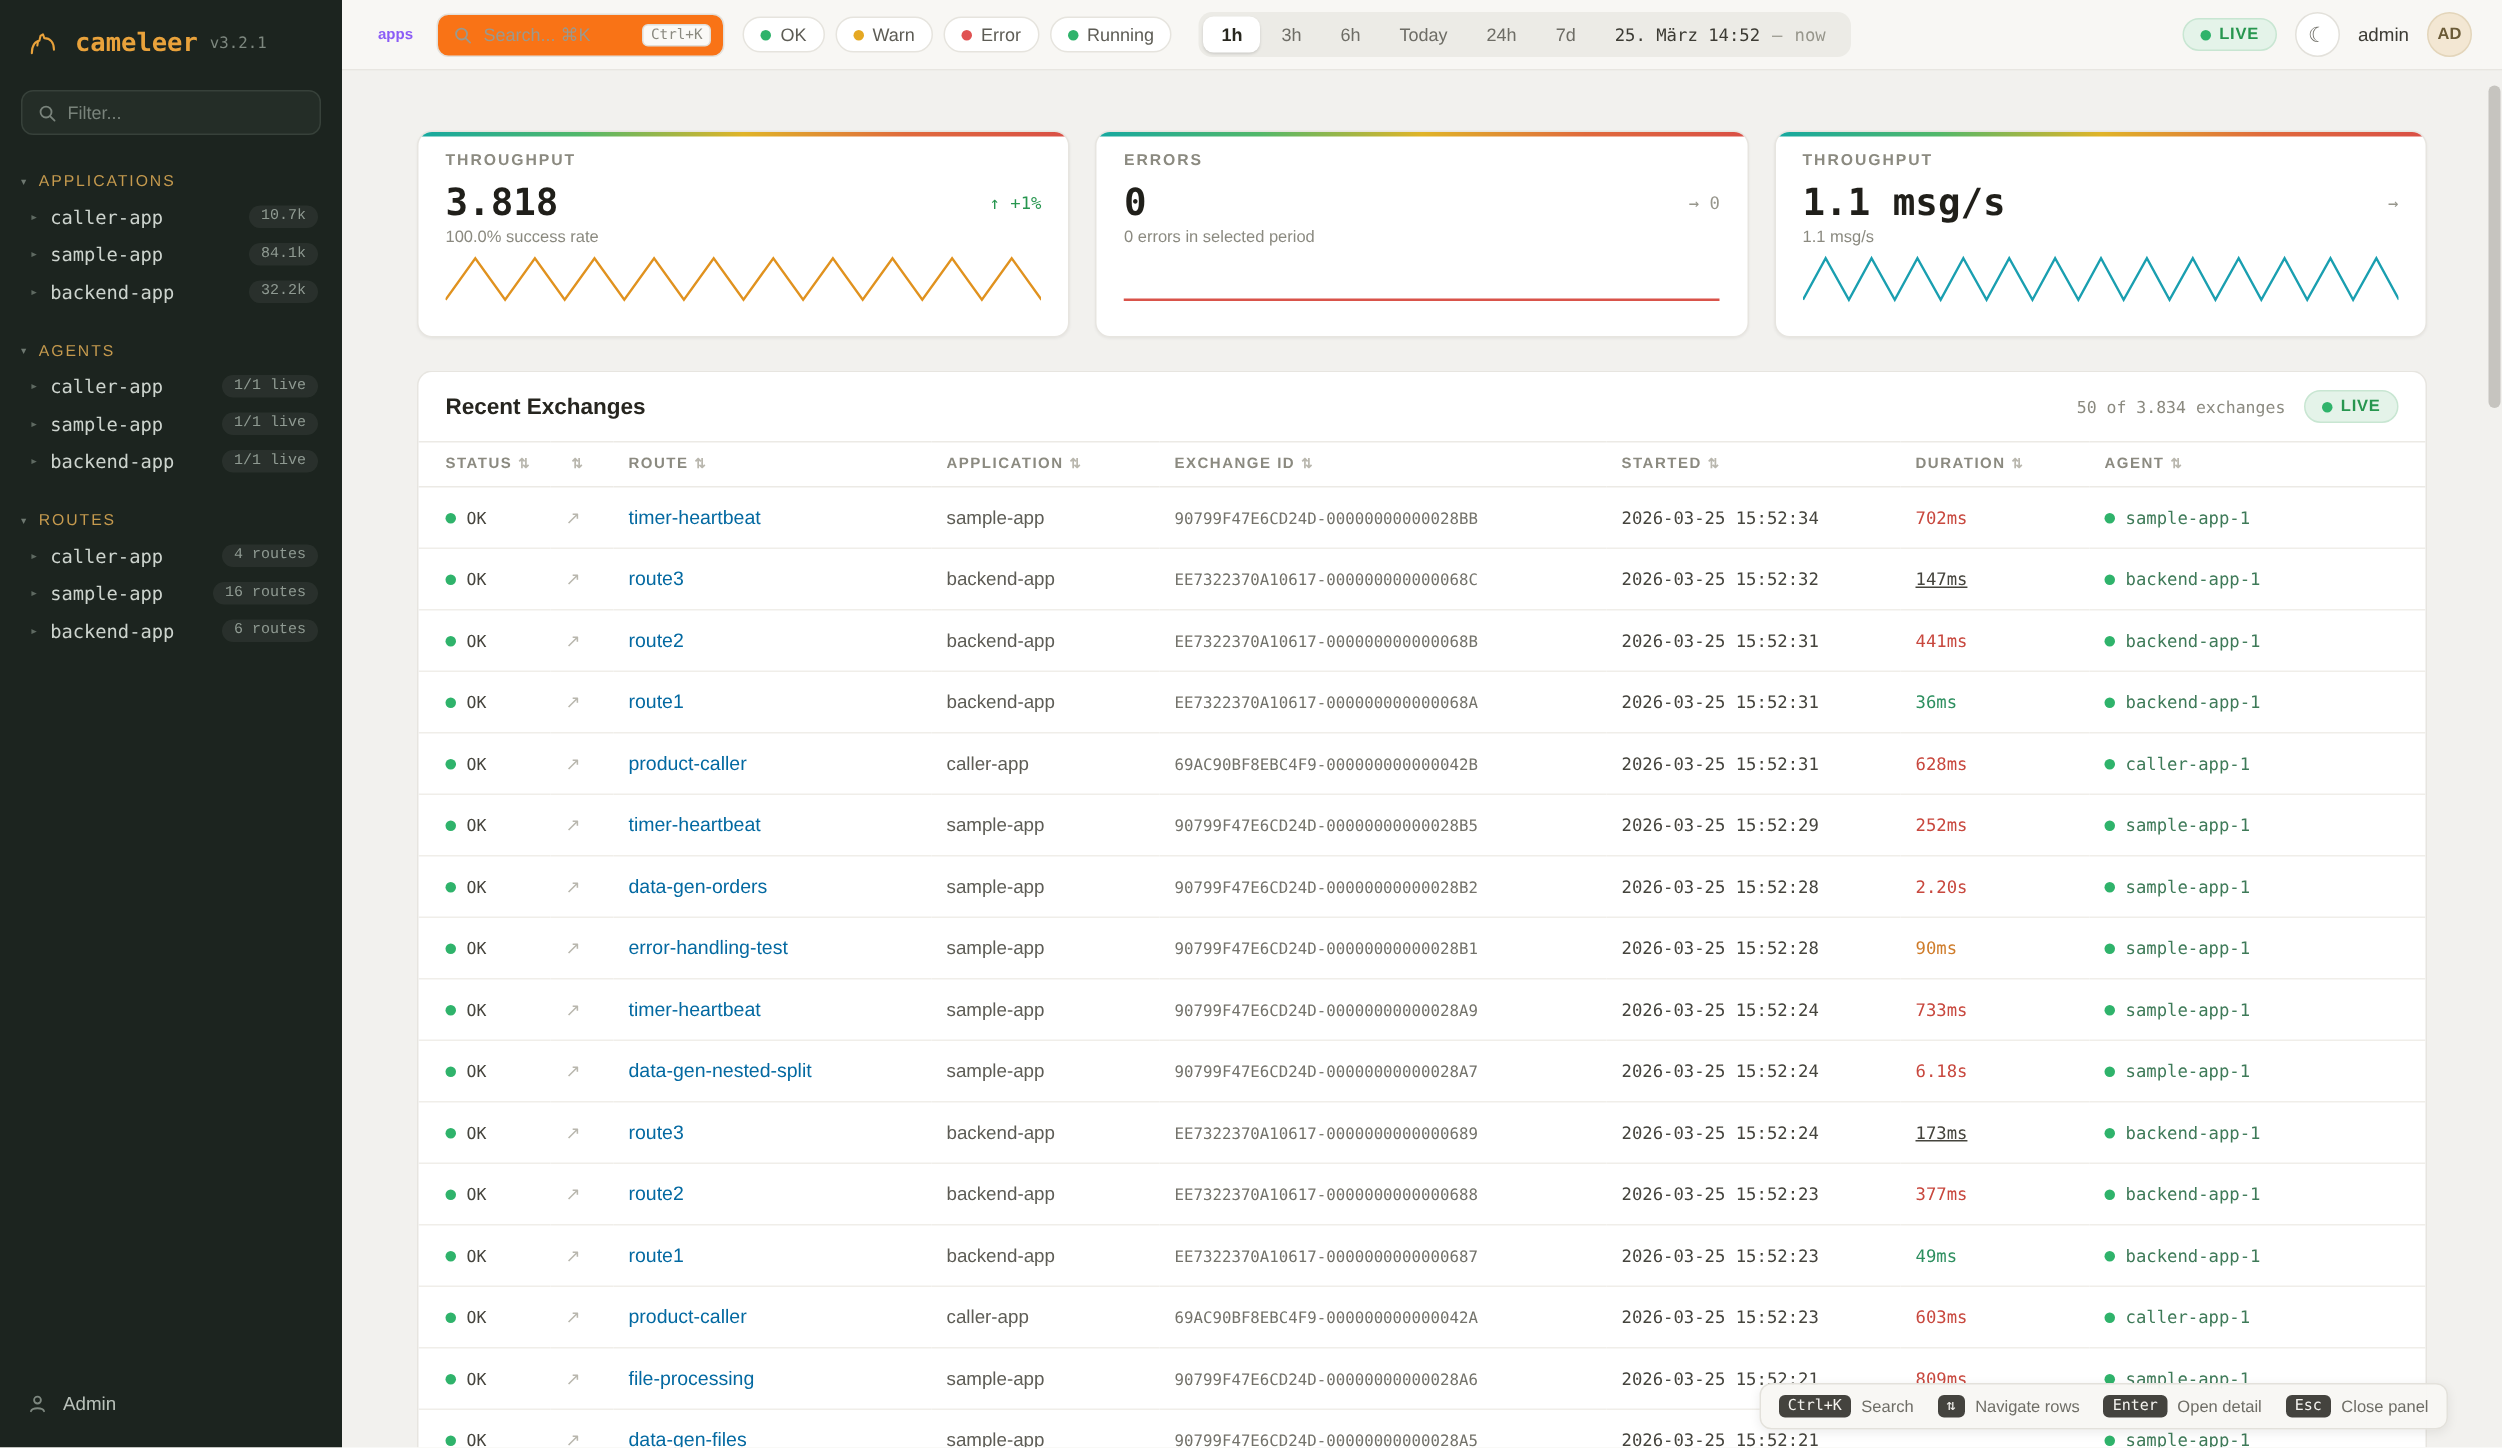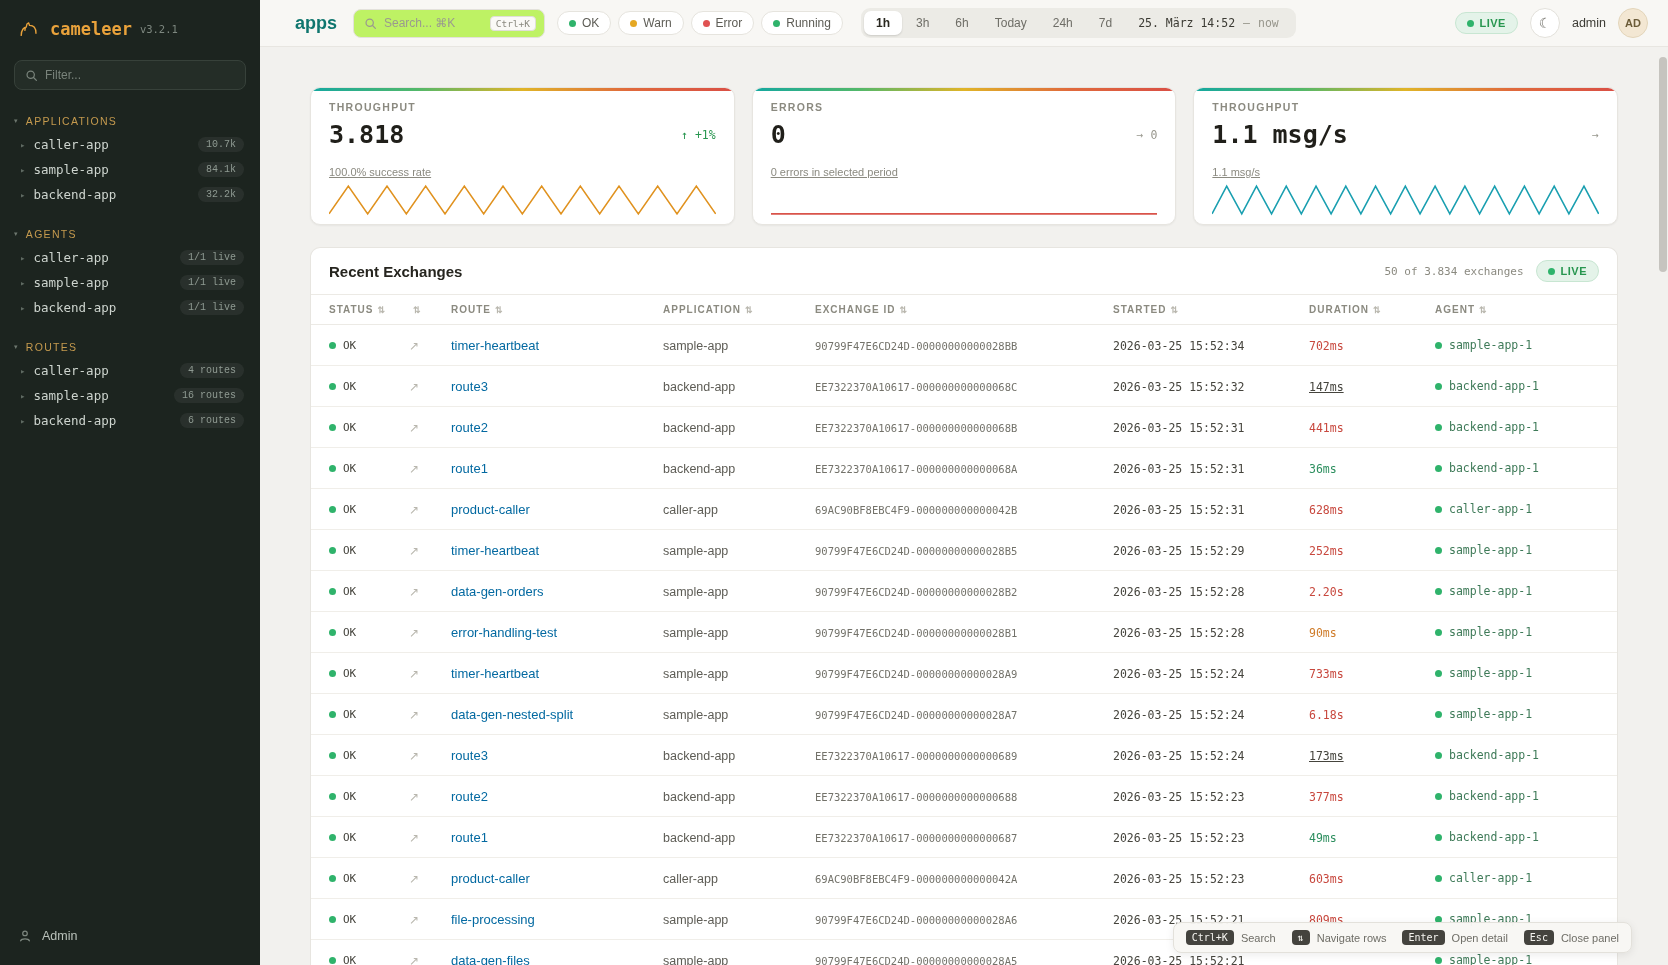--- a/index.html
+++ b/index.html
@@ -1,21 +1,21 @@
 <!DOCTYPE html>
 <html><head>
 <meta charset="utf-8">
 <style>
   * { margin:0; padding:0; box-sizing:border-box; }
   html,body { width:1668px; height:965px; overflow:hidden; }
   body { font-family:"Liberation Sans",sans-serif; background:#f2f1ee; color:#26251f; }
   .app { display:flex; width:100%; height:100%; }
 
   
-  .sidebar { width:260px; background:#1c241f; color:#c9d1ca; display:flex; flex-direction:column; flex-shrink:0; }
+  .sidebar { width:228px; background:#1c241f; color:#c9d1ca; display:flex; flex-direction:column; flex-shrink:0; }
   .logo-row { display:flex; align-items:center; gap:8px; padding:18px 16px 12px; }
   .logo-icon { width:26px; height:22px; color:#e9a23b; }
   .logo-name { color:#e9a23b; font-weight:700; font-size:17px; font-family:"DejaVu Sans Mono",monospace; }
   .logo-ver { color:#7d877f; font-size:10.5px; font-family:"DejaVu Sans Mono",monospace; }
   .filter-box { margin:8px 14px 4px; display:flex; align-items:center; gap:7px; background:#242d27; border:1px solid #37413a; border-radius:8px; padding:7px 10px; color:#79837b; }
   .filter-box input { background:transparent; border:none; outline:none; color:#cdd4ce; font-size:12px; width:100%; font-family:"Liberation Sans",sans-serif; }
   .filter-box input::placeholder { color:#79837b; }
   .nav-label { font-size:10px; letter-spacing:1.5px; color:#69736b; padding:20px 16px 2px; }
   .group { margin-top:16px; }
   .group-header { display:flex; align-items:center; gap:7px; padding:5px 14px; font-size:10.5px; letter-spacing:1.3px; color:#c59a4e; cursor:pointer; }
@@ -24,22 +24,22 @@
   .item-chevron { color:#5f6a62; font-size:9px; }
   .item-badge { margin-left:auto; font-size:10px; color:#8f9a92; background:rgba(255,255,255,.06); border-radius:9px; padding:2px 8px; font-family:Liberation Mono, monospace; }
   .sidebar-spacer { flex:1; }
   .sidebar-footer { padding-bottom:12px; }
   .footer-item { display:flex; align-items:center; gap:10px; padding:10px 18px; font-size:12.5px; color:#b9c1ba; cursor:pointer; }
   .footer-item .f-icon { color:#7d877f; display:flex; }
 
   
   .main { flex:1; display:flex; flex-direction:column; position:relative; overflow:hidden; }
   .topbar { height:47px; background:#f8f7f4; border-bottom:1px solid #e8e6e1; display:flex; align-items:center; gap:12px; padding:0 20px 0 24px; flex-shrink:0; }
-  .context-label { font-weight:700; font-size:18px; color:#0f766e; margin-right:4px;margin-left:11px; }
-  .searchbox { display:flex; align-items:center; gap:7px; background:#bef264; border:1px solid #e3e1db; border-radius:8px; padding:6px 8px 6px 10px; width:192px; color:#9a998f; }
+  .context-label { font-weight:700; font-size:10px; color:#8b5cf6; margin-right:4px; }
+  .searchbox { display:flex; align-items:center; gap:7px; background:#f97316; border:1px solid #e3e1db; border-radius:8px; padding:6px 8px 6px 10px; width:192px; color:#9a998f; }
   .searchbox input { border:none; outline:none; background:transparent; font-size:12px; flex:1; min-width:0; font-family:"Liberation Sans",sans-serif; color:#45443d; }
   .searchbox input::placeholder { color:#9a998f; }
   .kbd { font-family:"DejaVu Sans Mono",monospace; font-size:9.5px; color:#8b8a80; border:1px solid #e0ded8; border-radius:4px; padding:1px 5px; background:#faf9f6; white-space:nowrap; }
   .pills { display:flex; gap:7px; }
   .pill { display:flex; align-items:center; gap:6px; border:1px solid #e6e4de; background:#fff; border-radius:14px; padding:4px 11px; font-size:12px; color:#5d5c55; cursor:pointer; }
   .dot { width:7px; height:7px; border-radius:50%; background:#2fb36b; flex-shrink:0; }
   .range-group { display:flex; align-items:center; background:#ecebe6; border-radius:9px; padding:3px; gap:2px; margin-left:6px; }
   .range-btn { border:none; background:transparent; font-size:12px; color:#6e6d66; padding:5px 12px; border-radius:7px; cursor:pointer; font-family:"Liberation Sans",sans-serif; }
   .range-btn.active { background:#fff; color:#28271f; box-shadow:0 1px 2px rgba(0,0,0,.14); font-weight:700; }
   .daterange { display:flex; gap:8px; align-items:center; font-size:11.5px; padding:0 14px 0 12px; font-family:"DejaVu Sans Mono",monospace; }
@@ -57,21 +57,21 @@
   .card { flex:1; background:#fff; border:1px solid #e7e5e0; border-radius:10px; padding:13px 18px 10px; position:relative; overflow:hidden; box-shadow:0 1px 2px rgba(20,20,10,.05); height:138px; }
   .card::before { content:""; position:absolute; top:0; left:0; right:0; height:3px;
     background:linear-gradient(90deg,#15a8a0,#52b86a,#e0b428,#e06a3c,#d94f45); }
   .card-title { font-size:10.5px; letter-spacing:1.3px; color:#8b8a80; margin-bottom:7px; font-weight:700; }
   .card-main { display:flex; align-items:center; justify-content:space-between; }
   .card-value { font-family:"DejaVu Sans Mono",monospace; font-size:25px; font-weight:700; color:#201f1a; white-space:nowrap; }
   .card-trend { font-family:"DejaVu Sans Mono",monospace; font-size:11.5px; white-space:nowrap; }
   .trend-up { color:#27964f; }
   .trend-flat { color:#97968c; }
   .trend-none { color:transparent; }
-  .card-sub { font-size:11px; color:#8b8a80; margin-top:17px;text-decoration:underline; }
+  .card-sub { font-size:11px; color:#8b8a80; margin-top:3px; }
   .card-spark { margin-top:6px; height:32px; }
   .card-spark svg { width:100%; height:100%; display:block; }
 
   
   .panel { margin-top:22px; background:#fff; border:1px solid #e7e5e0; border-bottom:none; border-radius:10px 10px 0 0; }
   .panel-header { display:flex; align-items:center; padding:12px 18px; }
   .panel-title { font-size:15px; font-weight:700; color:#26251f; }
   .panel-meta { margin-left:auto; display:flex; align-items:center; gap:12px; }
   .meta-text { font-size:11px; color:#8b8a80; font-family:"DejaVu Sans Mono",monospace; }
   table { width:100%; border-collapse:collapse; table-layout:fixed; }

